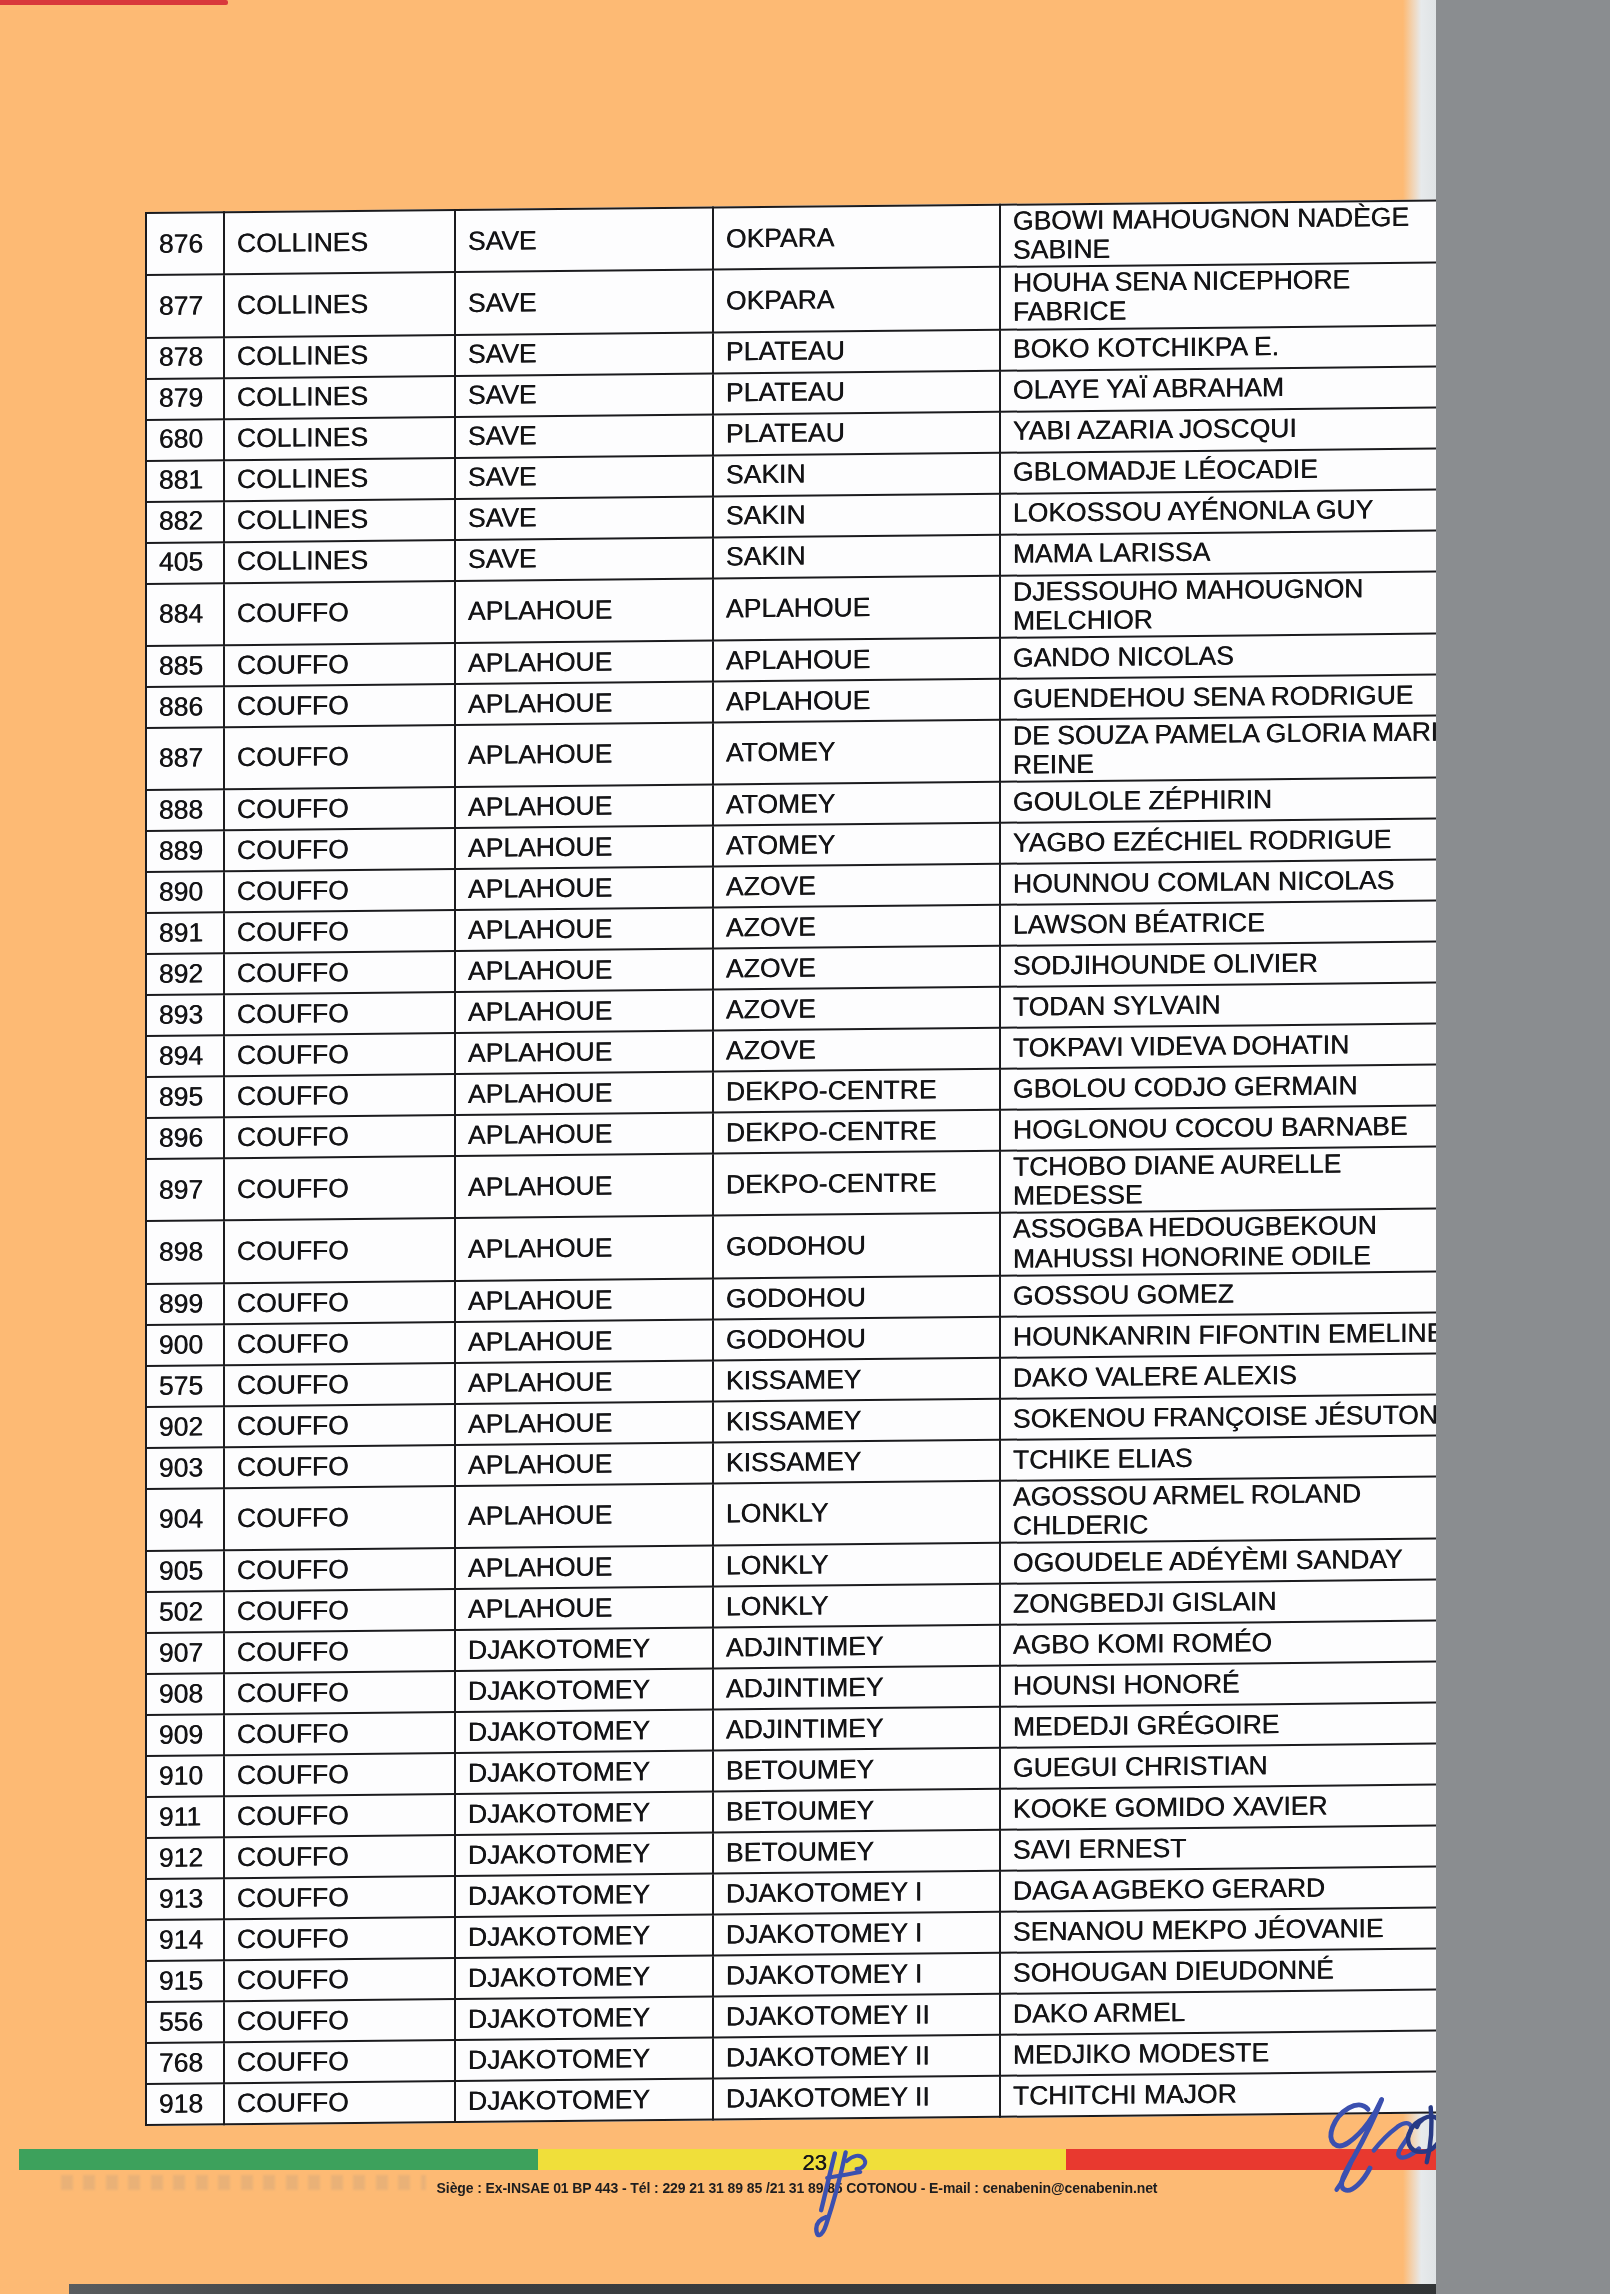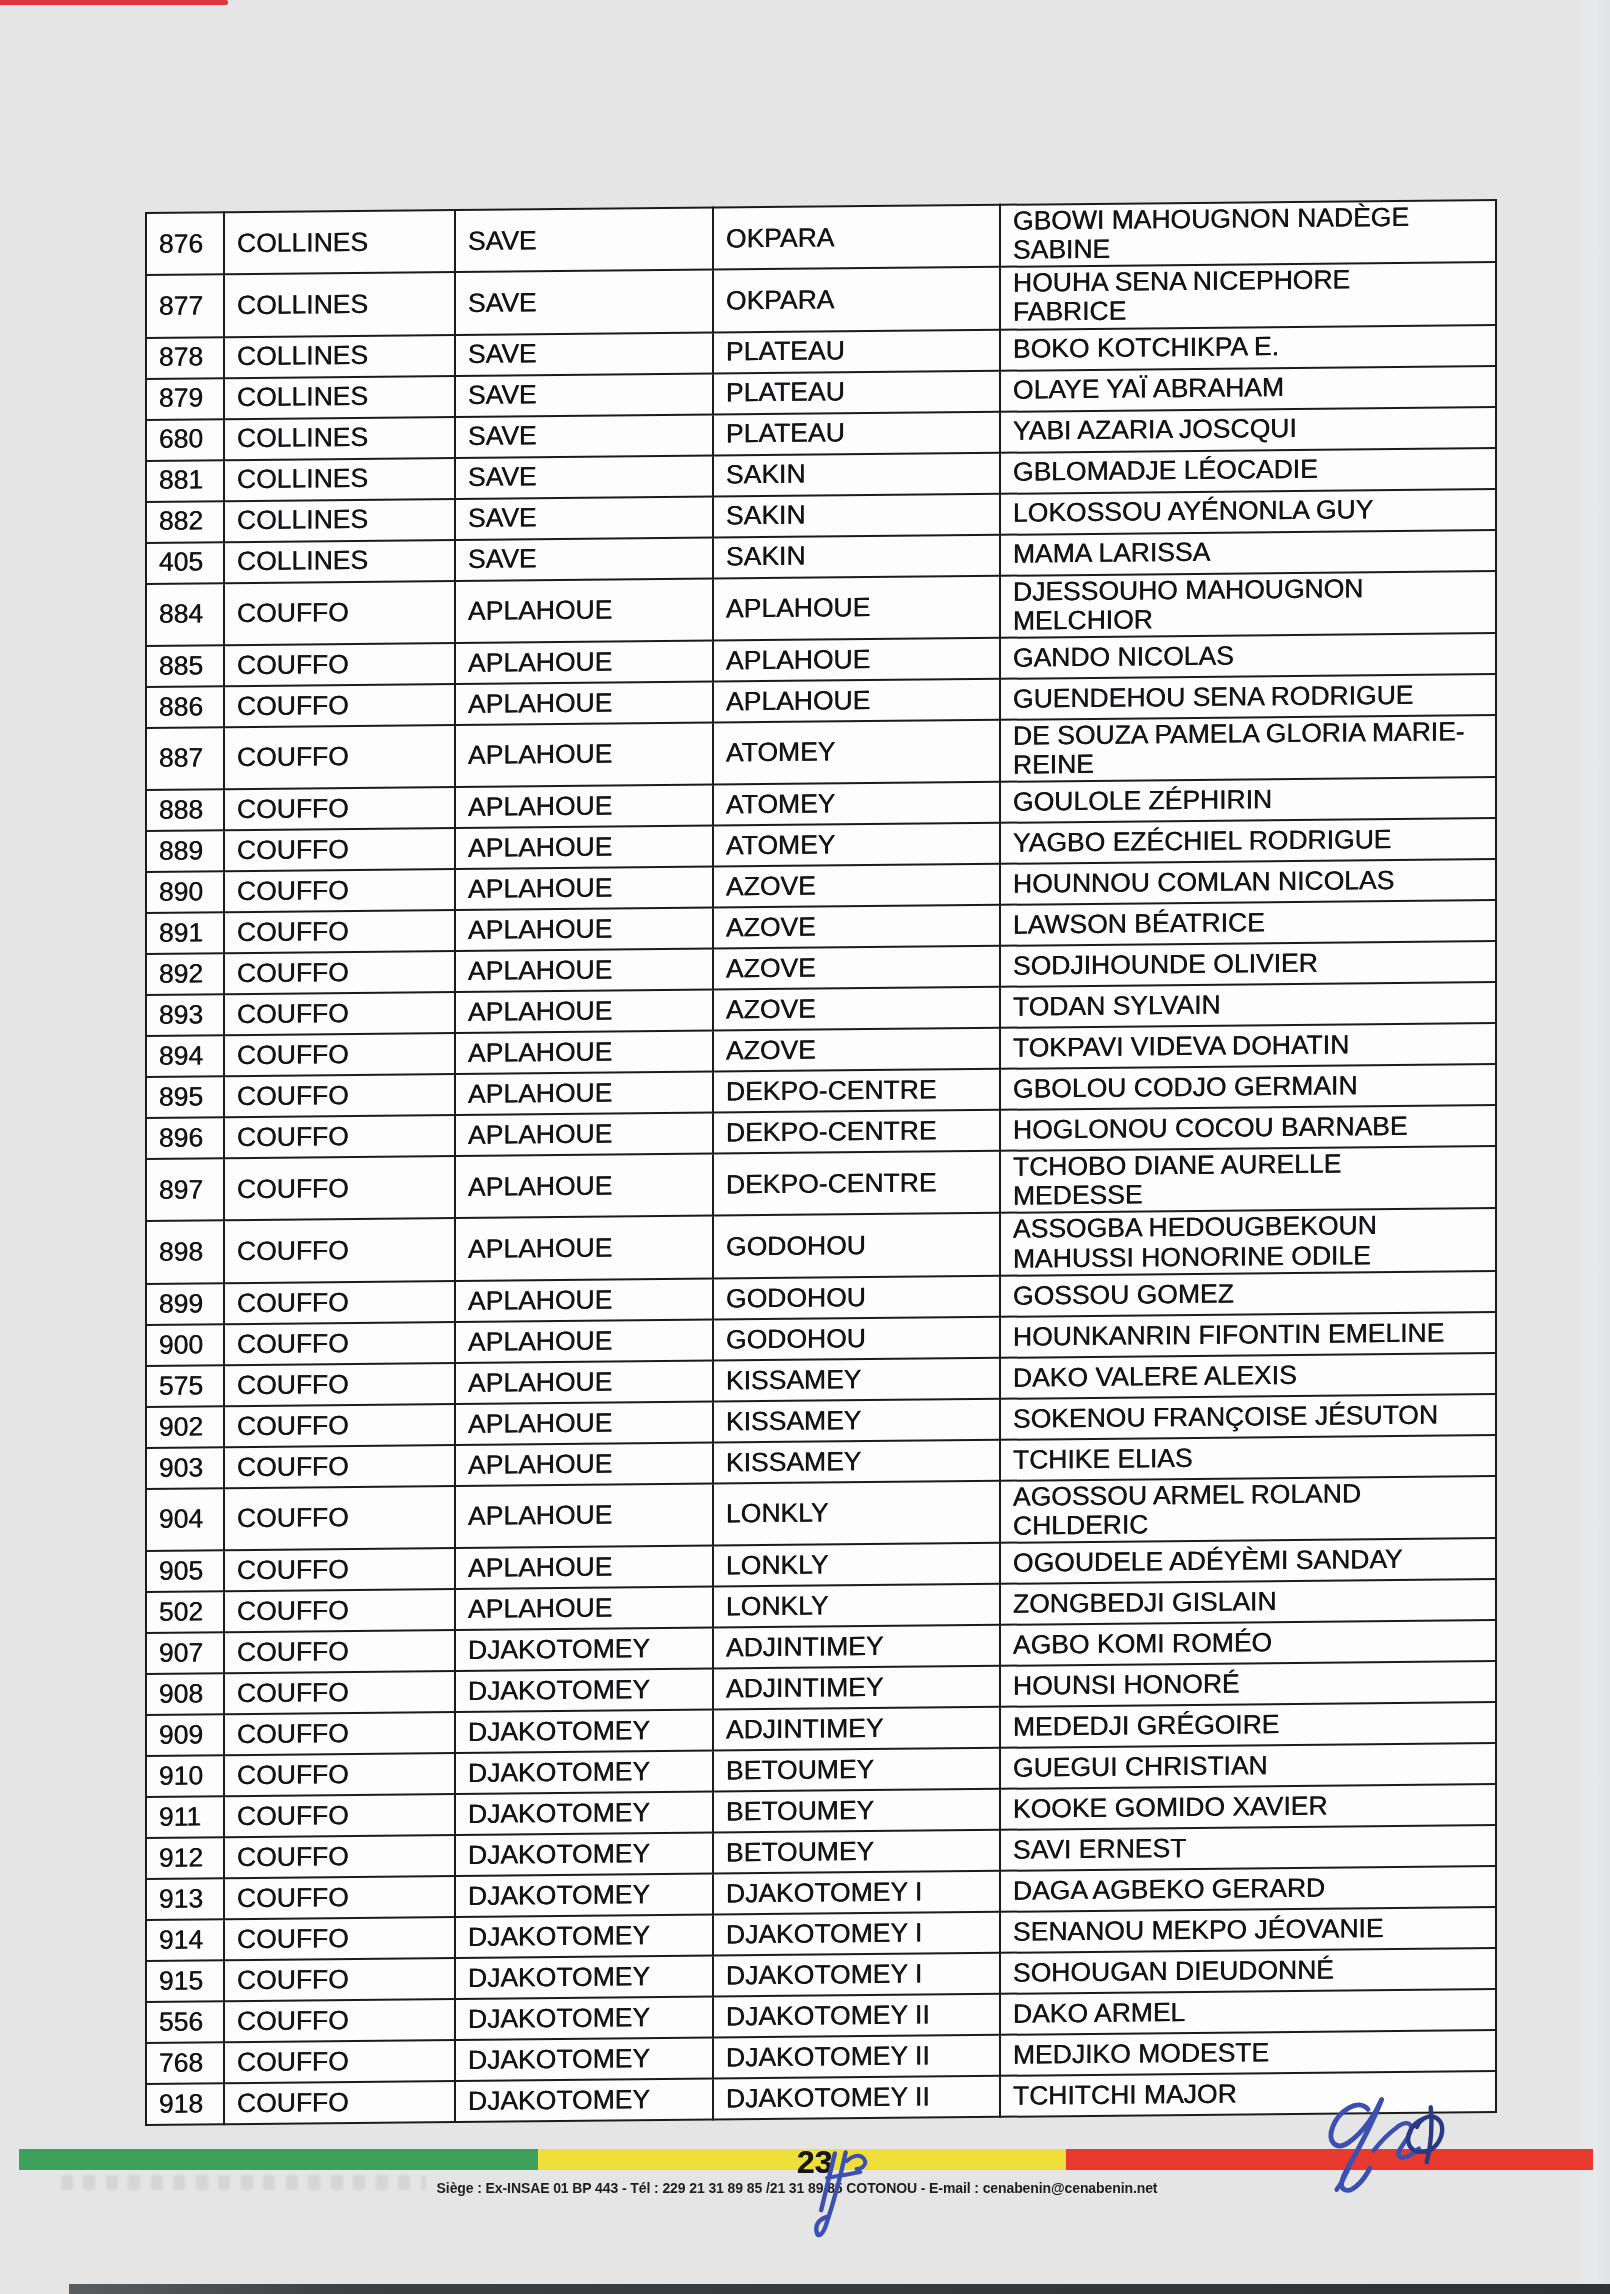--- a/index.html
+++ b/index.html
@@ -1,19 +1,19 @@
 <!DOCTYPE html>
 <html><head>
 <meta charset="utf-8">
 <style>
   html,body{margin:0;padding:0;background:#8a8d90;}
   .page{
     position:relative;
-    width:1610px;height:2295px;
-    background:#e5e5e5;
+    width:1436px;height:2295px;
+    background:#fdba74;
     overflow:hidden;
     font-family:"Liberation Sans", sans-serif;
   }
   
   .top-edge-line{
     position:absolute;left:0;top:0;width:228px;height:4.9px;
     border-radius:0 2px 2px 0;
   }
   
   .right-edge{
@@ -52,21 +52,21 @@
   td.col-nom{white-space:pre;}
   
   .flag-bar{position:absolute;left:18.6px;top:2149px;height:20.6px;width:1575px;font-size:0;}
   .flag-bar span{display:inline-block;height:100%;}
   .flag-green{width:519px;}
   .flag-yellow{width:528px;}
   .flag-red{width:527px;}
   .page-number{
     position:absolute;left:780px;top:2148px;width:69px;height:31px;
     text-align:center;
-    font-size:32px;font-weight:700;color:#17171a;
+    font-size:22px;font-weight:400;color:#17171a;
     line-height:29px;
     text-shadow:0.4px 0 0 currentColor;
   }
   .footer-line{
     position:absolute;left:165px;top:2180px;width:1264px;
     text-align:center;
     font-size:14px;font-weight:700;letter-spacing:-0.1px;
     color:#1d1d1f;
   }
   .footer-line .u{text-decoration-thickness:1.5px;text-underline-offset:2px;}

